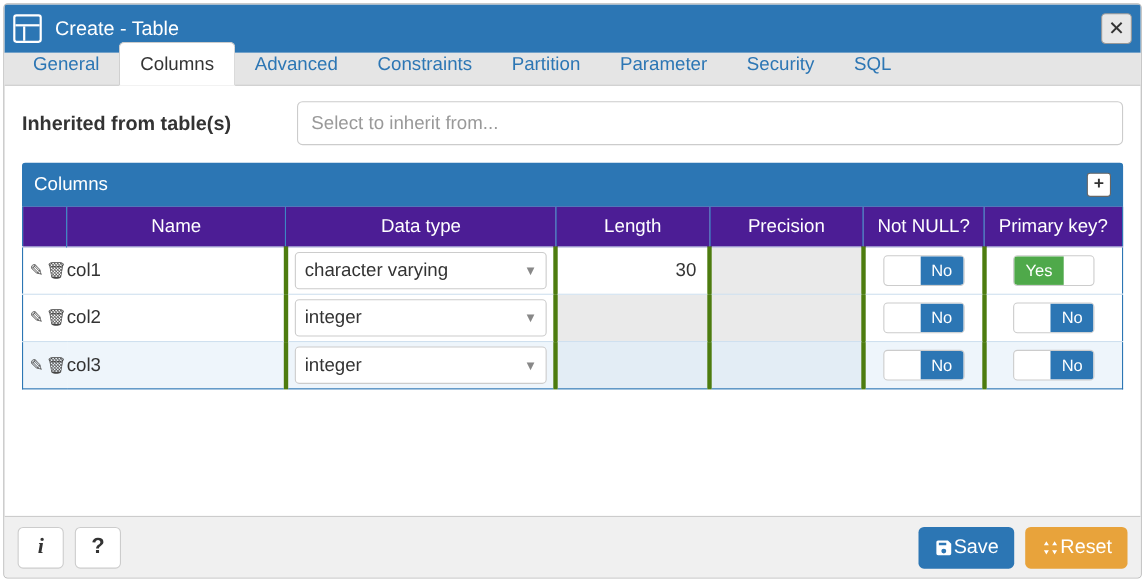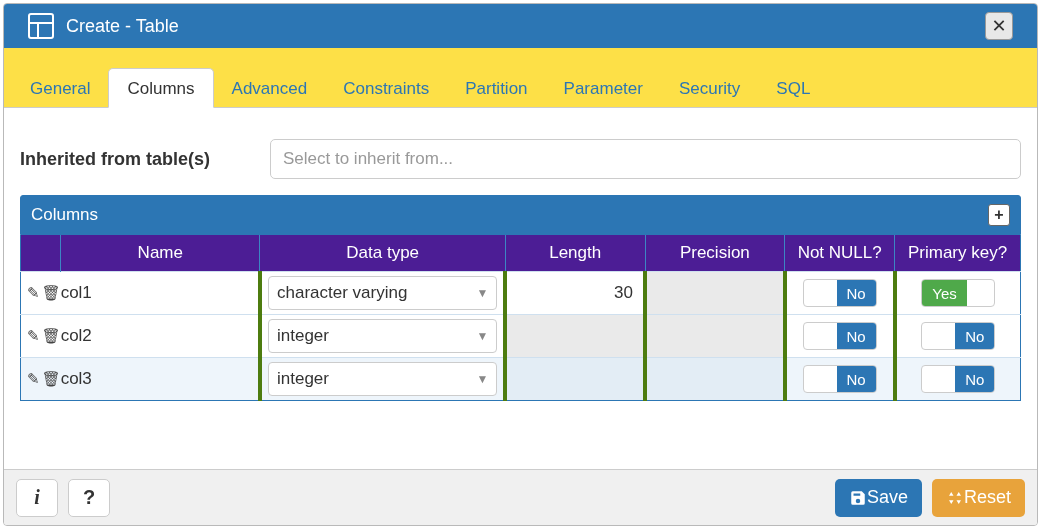--- a/index.html
+++ b/index.html
@@ -16,21 +16,21 @@
     display: flex;
     flex-direction: column;
     overflow: hidden;
   }
   .titlebar {
     background: #2c76b4;
     color: #fff;
     display: flex;
     align-items: center;
     height: 44px;
-    padding: 0 24px;
+    padding: 0 8px;
   }
   .titlebar .left-icon {
     width: 26px; height: 26px;
     border: 2px solid #fff;
     border-radius: 3px;
     display: flex; flex-direction: column;
     margin-right: 12px;
   }
   .titlebar .left-icon .top { height: 40%; border-bottom: 2px solid #fff; }
   .titlebar .left-icon .bot { flex: 1; display: flex; }
@@ -40,25 +40,25 @@
     width: 28px; height: 28px;
     background: #e8e8e8;
     border: 1px solid #999;
     border-radius: 4px;
     display: flex; align-items: center; justify-content: center;
     color: #333;
     font-size: 18px;
     cursor: pointer;
   }
   .tabbar {
-    background: #fde047;
+    background: #e5e5e5;
     border-bottom: 1px solid #ccc;
     display: flex;
     align-items: flex-end;
-    height: 60px;
+    height: 30px;
     padding: 0 8px;
     gap: 0;
   }
   .tab {
     padding: 10px 18px 8px 18px;
     color: #2c76b4;
     font-size: 17px;
     cursor: pointer;
   }
   .tab.active {
@@ -67,21 +67,20 @@
     border: 1px solid #ccc;
     border-bottom: 1px solid #fff;
     border-radius: 5px 5px 0 0;
     position: relative;
     top: 1px;
   }
   .content {
     flex: 1;
     padding: 14px 16px 0 16px;
     overflow: auto;
-    margin-top: 17px;
   }
   .form-row {
     display: flex;
     align-items: center;
     margin-bottom: 16px;
   }
   .form-label {
     font-weight: 700;
     color: #333;
     font-size: 18px;

